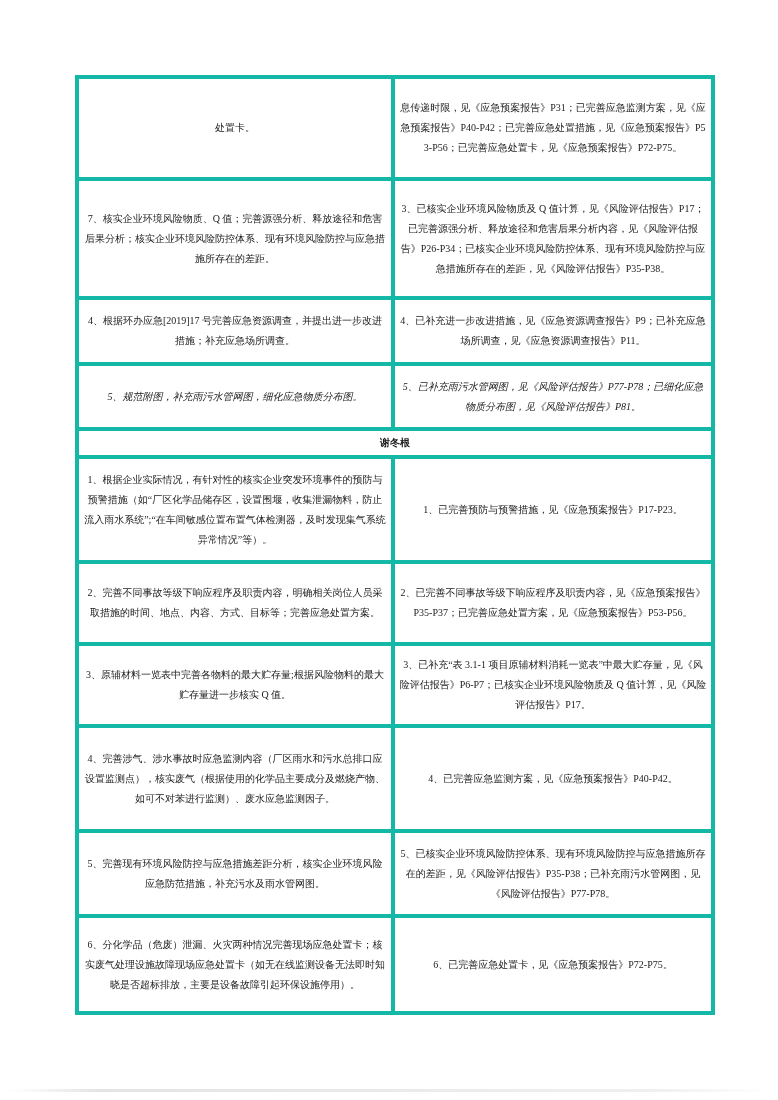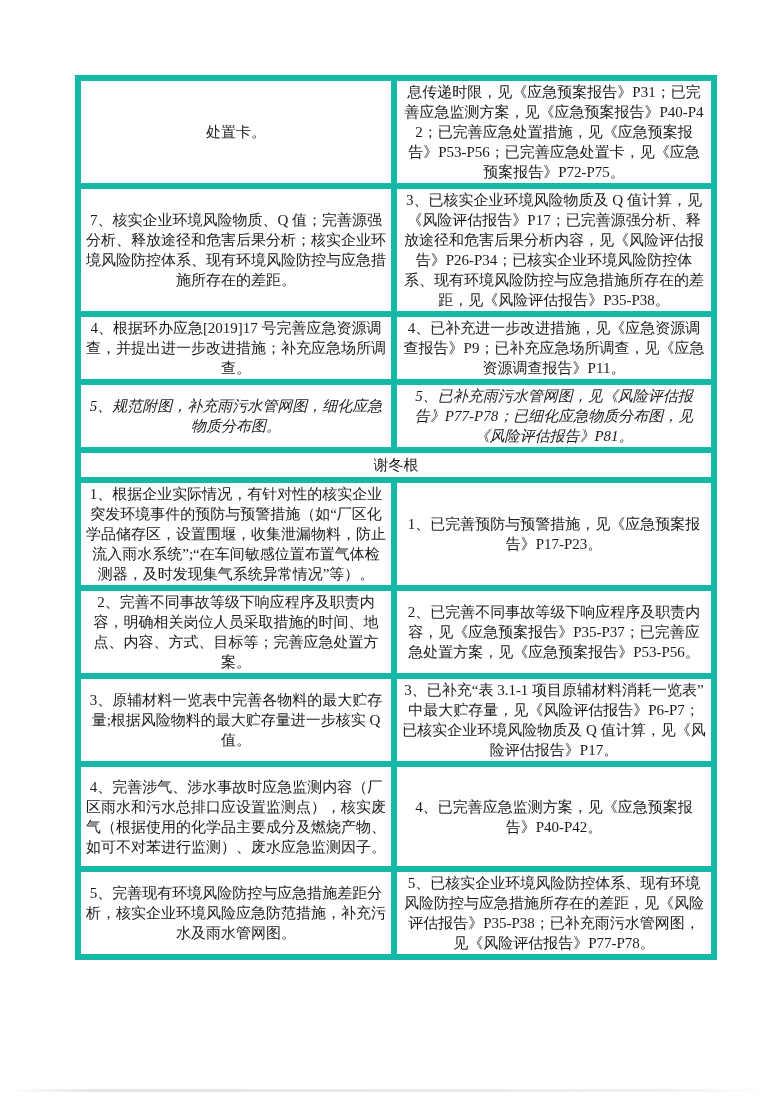--- a/index.html
+++ b/index.html
@@ -21,43 +21,43 @@
     left: 75px;
     top: 75px;
     width: 636px;
     border-collapse: collapse;
     table-layout: fixed;
     border: 2px solid #3b3b3b;
   }
   table.review-table col.col-opinion  { width: 316px; }
   table.review-table col.col-response { width: 320px; }
   table.review-table td {
-    border: 6px solid #14b8a6;
+    border: 4px solid #14b8a6;
     vertical-align: middle;
     text-align: center;
-    font-size: 15px;
+    font-size: 10px;
     line-height: 20px;
     padding: 1px 4px;
     word-break: break-all;
     overflow: hidden;
   }
   tr.h-r0  { height: 102px; }
   tr.h-r1  { height: 119px; }
   tr.h-r2  { height: 66px; margin-left: 32px;  }
   tr.h-r3  { height: 65px; font-style: italic;  }
   tr.h-exp { height: 22px;  }
   tr.h-r4  { height: 105px; padding-left: 41px; }
   tr.h-r5  { height: 82px;  }
   tr.h-r6  { height: 82px;  }
   tr.h-r7  { height: 105px; }
   tr.h-r8  { height: 85px; padding-left: 47px;  }
   tr.h-r9  { height: 97px;  }
   td.top-align { vertical-align: top; padding-top: 3px; }
   td.expert-cell {
-    font-weight: normal;
+    font-weight: bold;
     height: 22px;
     line-height: 20px;
     padding: 1px 4px;
   }
   .scan-line {
     position: absolute;
     left: 8px;
     top: 1089px;
     width: 762px;
     height: 3px;
@@ -107,18 +107,22 @@
         <td>3、已补充“表 3.1-1 项目原辅材料消耗一览表”中最大贮存量，见《风险评估报告》P6-P7；已核实企业环境风险物质及 Q 值计算，见《风险评估报告》P17。</td>
       </tr>
       <tr class="h-r7">
         <td>4、完善涉气、涉水事故时应急监测内容（厂区雨水和污水总排口应设置监测点），核实废气（根据使用的化学品主要成分及燃烧产物、如可不对苯进行监测）、废水应急监测因子。</td>
         <td>4、已完善应急监测方案，见《应急预案报告》P40-P42。</td>
       </tr>
       <tr class="h-r8">
         <td>5、完善现有环境风险防控与应急措施差距分析，核实企业环境风险应急防范措施，补充污水及雨水管网图。</td>
         <td>5、已核实企业环境风险防控体系、现有环境风险防控与应急措施所存在的差距，见《风险评估报告》P35-P38；已补充雨污水管网图，见《风险评估报告》P77-P78。</td>
       </tr>
+      <tr class="h-r9">
+        <td>6、分化学品（危废）泄漏、火灾两种情况完善现场应急处置卡；核实废气处理设施故障现场应急处置卡（如无在线监测设备无法即时知晓是否超标排放，主要是设备故障引起环保设施停用）。</td>
+        <td>6、已完善应急处置卡，见《应急预案报告》P72-P75。</td>
+      </tr>
     </tbody>
   </table>
 
   <div class="scan-line"></div>
 
 </div>
 
 </body></html>

